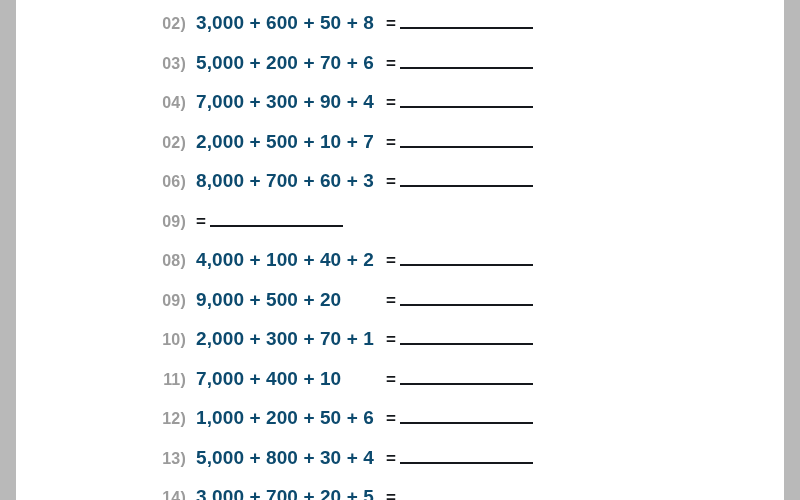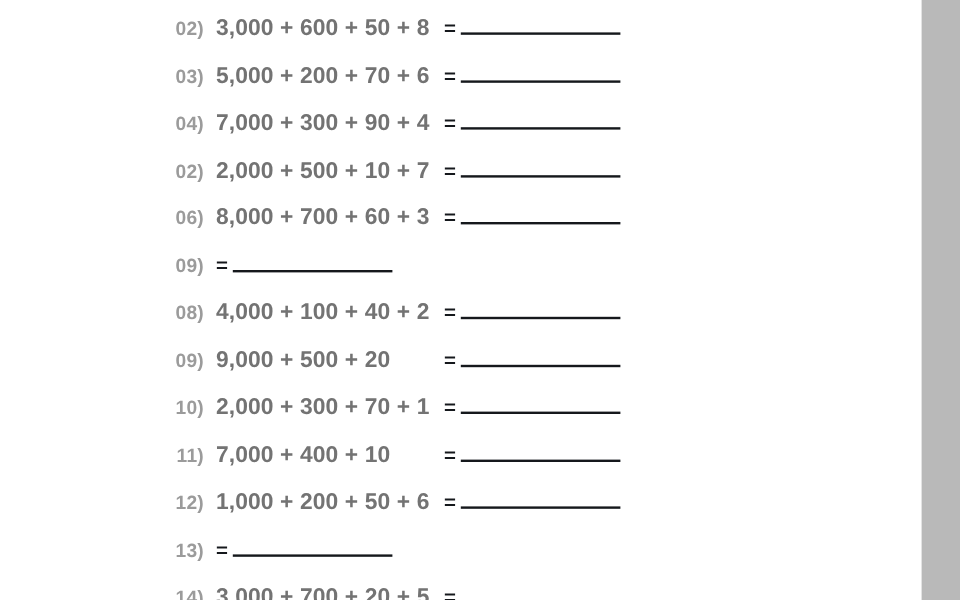--- a/index.html
+++ b/index.html
@@ -14,21 +14,21 @@
     font-family: "Liberation Sans", sans-serif;
   }
   .viewport {
     position: relative;
     width: 800px;
     height: 500px;
     background: #b9b9b9;
   }
   .page {
     position: absolute;
-    left: 0;
+    left: 16px;
     top: 0;
     width: 768px;
     height: 500px;
     background: #ffffff;
     overflow: hidden;
   }
   .gutter-left {
     position: absolute;
     left: 0;
     top: 0;
@@ -60,21 +60,21 @@
     text-align: right;
     padding-right: 10px;
     color: #9b9b9b;
     font-size: 16px;
     font-weight: bold;
     letter-spacing: 0.2px;
     flex: 0 0 auto;
   }
   .expr {
     width: 190px;
-    color: #737373;
+    color: #0c4a6e;
     font-size: 19px;
     font-weight: bold;
     letter-spacing: 0.1px;
     flex: 0 0 auto;
   }
   .eq {
     width: 14px;
     color: #15181c;
     font-size: 17px;
     font-weight: bold;
@@ -172,20 +172,21 @@
 
       <div class="problem-row row-offset-1">
         <span class="num">12)</span>
         <span class="expr">1,000 + 200 + 50 + 6</span>
         <span class="eq">=</span>
         <span class="answer-line"></span>
       </div>
 
       <div class="problem-row row-offset-1">
         <span class="num">13)</span>
+        <span class="expr">5,000 + 800 + 30 + 4</span>
         <span class="eq">=</span>
         <span class="answer-line"></span>
       </div>
 
       <div class="problem-row row-offset-1 row-clip" style="height:18px;">
         <span class="num">14)</span>
         <span class="expr">3,000 + 700 + 20 + 5</span>
         <span class="eq">=</span>
         <span class="answer-line"></span>
       </div>

